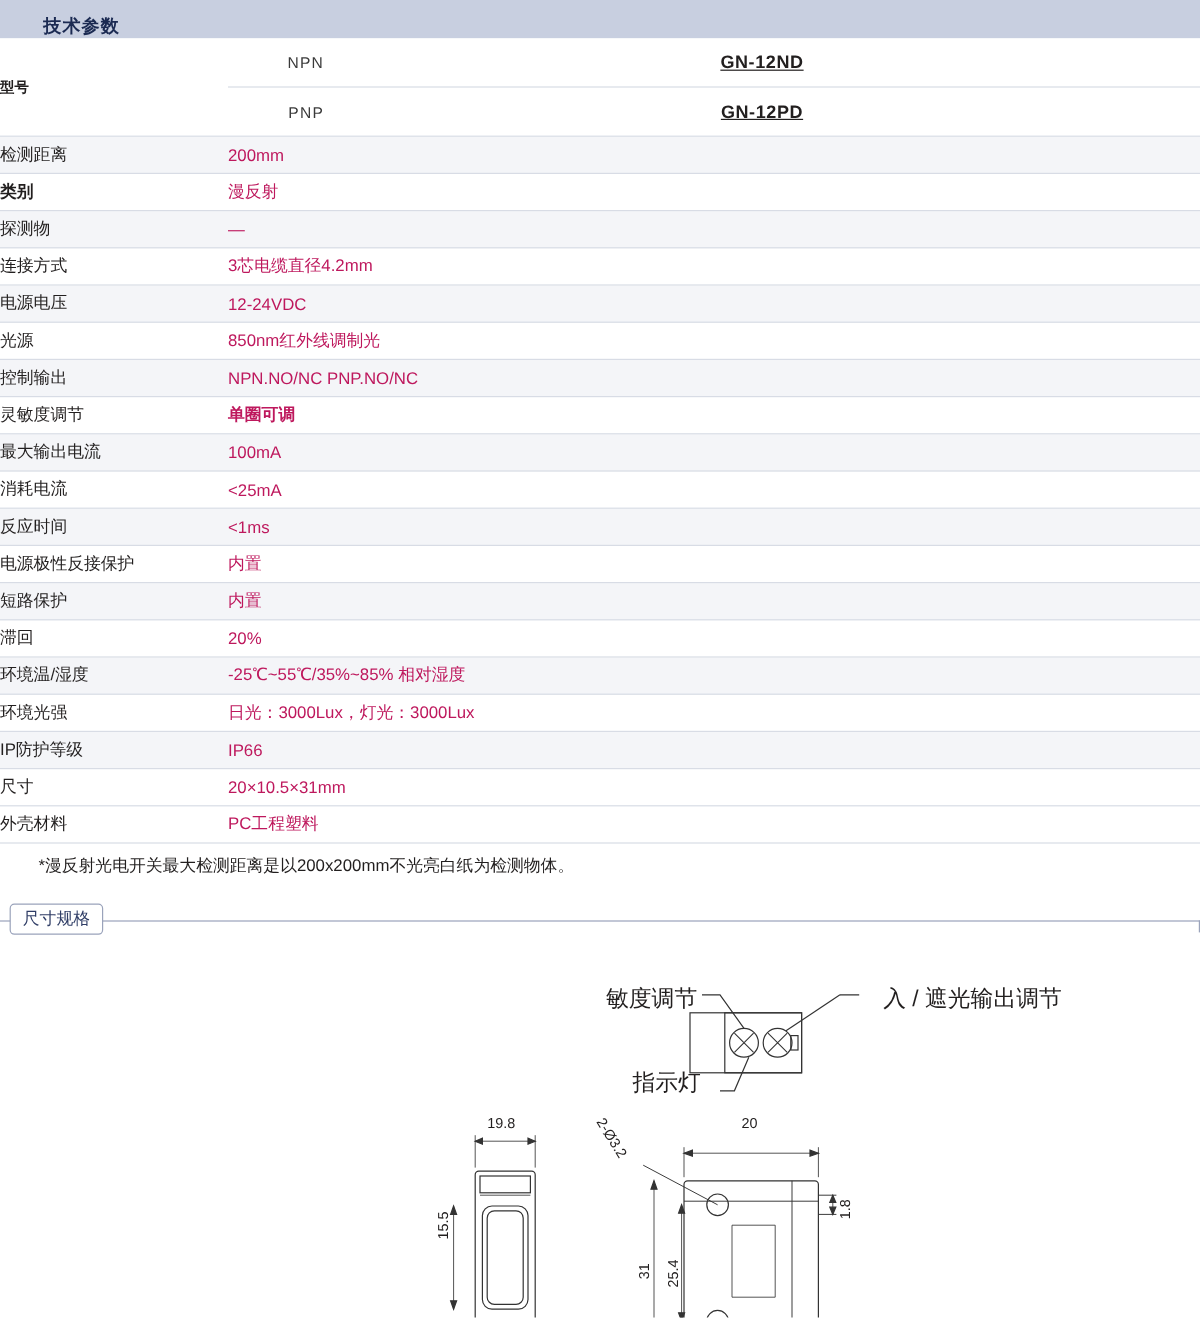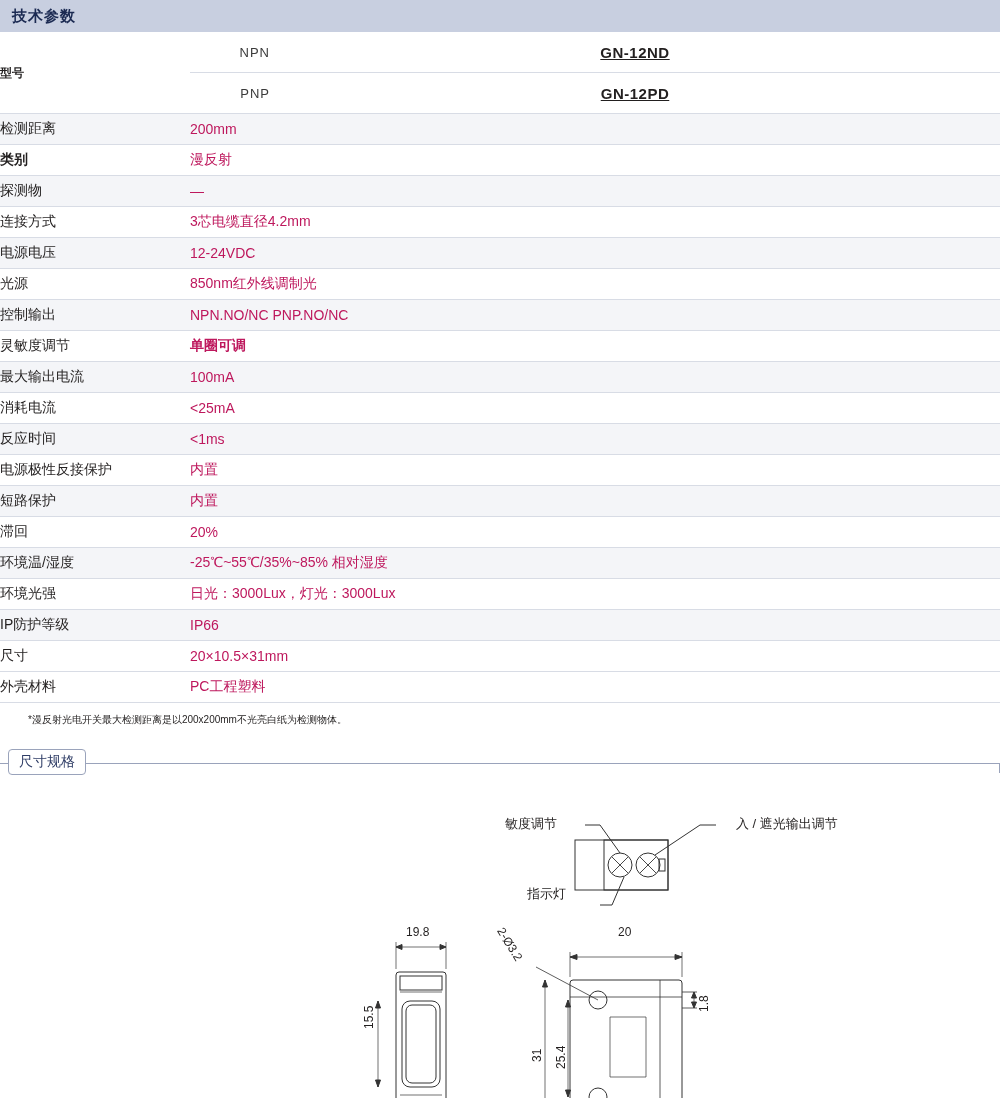--- a/index.html
+++ b/index.html
@@ -14,22 +14,22 @@
     color: #221f1f;
     position: relative;
     overflow: hidden;
   }
 
   
   .section-header {
     height: 32px;
     background: #c8cfe0;
     display: flex;
-    align-items: center;
-    padding-left: 12px;
+    align-items: flex-end;
+    padding-left: 36px;
     box-sizing: border-box;
   }
   .section-header .title {
     font-size: 15px;
     font-weight: bold;
     color: #1b2a52;
     letter-spacing: 1px;
   }
 
   table.spec {
@@ -82,23 +82,24 @@
     font-weight: bold;
     letter-spacing: 0.5px;
     text-decoration: underline;
   }
   .cell-mid { height: 40px; }
   .bold-val { font-weight: bold; }
   .small-val { font-size: 13px; }
   .big-val { font-size: 16px; }
 
   .footnote {
-    font-size: 10px;
+    font-size: 14px;
     color: #221f1f;
-    padding: 10px 0 0 28px;
+    padding: 10px 0 0 12px;
+    margin-left: 20px;
   }
 
   
   .dim-section {
     margin-top: 22px;
     position: relative;
     height: 28px;
   }
   .dim-tag {
     position: absolute;
@@ -134,21 +135,21 @@
     width: 1000px;
     height: 340px;
   }
   .drawing-area svg {
     position: absolute;
     left: 0;
     top: 0;
   }
   .anno {
     position: absolute;
-    font-size: 13px;
+    font-size: 19px;
     color: #221f1f;
     white-space: nowrap;
   }
 </style>
 </head>
 <body>
 
 <div class="section-header">
   <span class="title">技术参数</span>
 </div>

